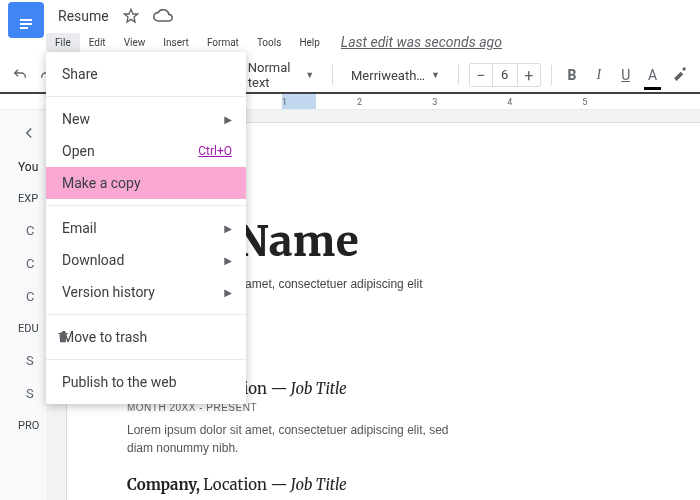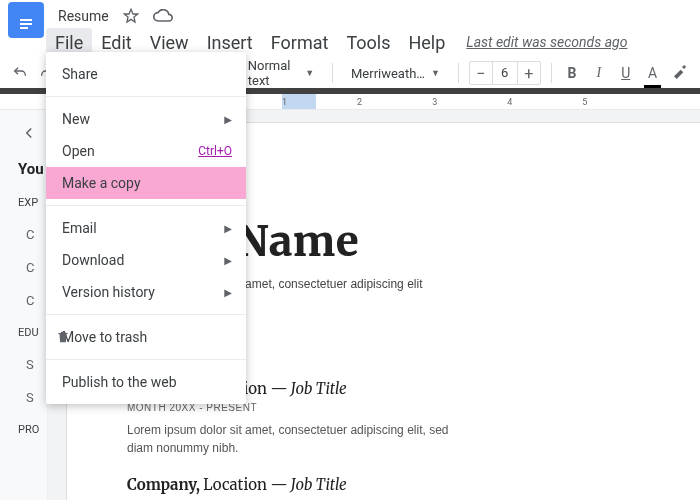--- a/index.html
+++ b/index.html
@@ -4,43 +4,43 @@
 <style>
 * { margin: 0; padding: 0; box-sizing: border-box; }
 body { font-family: "Google Sans", Roboto, Arial, sans-serif; font-size: 13px; color: #3c4043; overflow: hidden; width: 700px; height: 500px; background: #fff; position: relative; }
 .topbar { display: flex; align-items: center; height: 28px; padding: 4px 0 0 8px; gap: 8px; }
 .docs-icon { width: 36px; height: 36px; background: #4285f4; border-radius: 4px; display: flex; align-items: center; justify-content: center; color: #fff; margin-top: 8px; }
 .title-block { display: flex; flex-direction: column; gap: 0; }
 .title-row { display: flex; align-items: center; gap: 14px; padding-left: 6px; }
 .doc-title { font-size: 14px; color: #3c4043; }
 .star-icon, .cloud-icon { color: #5f6368; }
 .menubar { display: flex; align-items: center; gap: 0; padding-left: 46px; height: 24px; margin-top: 2px; }
-.menu-item { padding: 4px 9px; font-size: 18px; color: #3c4043; cursor: pointer; border-radius: 3px; }
+.menu-item { padding: 4px 9px; font-size: 10px; color: #3c4043; cursor: pointer; border-radius: 3px; }
 .menu-item.active { background: #e8eaed; }
 .last-edit { color: #5f6368; text-decoration: underline; margin-left: 12px; font-size: 14px; cursor: pointer; font-style: italic; }
-.toolbar { display: flex; align-items: center; height: 36px; border-bottom: 6px solid #404040; padding: 0 10px; gap: 6px; margin-top: 4px; background: #fff; }
+.toolbar { display: flex; align-items: center; height: 36px; border-bottom: 2px solid #404040; padding: 0 10px; gap: 6px; margin-top: 4px; background: #fff; }
 .tb-btn { display: flex; align-items: center; justify-content: center; width: 26px; height: 26px; color: #5f6368; cursor: pointer; }
 .tb-sep { width: 1px; height: 20px; background: #dadce0; margin: 0 4px; }
 .styledrop, .fontdrop { display: flex; align-items: center; gap: 6px; font-size: 13px; color: #3c4043; padding: 0 8px; height: 26px; cursor: pointer; }
 .chev { font-size: 9px; color: #5f6368; }
 .sizebox { display: flex; align-items: center; border: 1px solid #dadce0; border-radius: 2px; height: 24px; }
 .sizebox .pm { width: 22px; text-align: center; color: #5f6368; font-size: 16px; cursor: pointer; }
 .sizebox .val { width: 26px; text-align: center; font-size: 13px; border-left: 1px solid #dadce0; border-right: 1px solid #dadce0; line-height: 22px; }
 .bold { font-weight: 700; font-size: 14px; }
 .italic { font-style: italic; font-family: Georgia, serif; font-size: 14px; }
 .underline { text-decoration: underline; font-size: 14px; }
 .textcolor { position: relative; font-size: 14px; }
 .textcolor::after { content: ""; position: absolute; left: 2px; right: 2px; bottom: -2px; height: 3px; background: #000; }
 .ruler { height: 16px; background: #fff; display: flex; align-items: center; font-size: 9px; color: #666; padding-left: 282px; gap: 70px; border-bottom: 1px solid #e8eaed; position: relative; }
 .ruler::before { content: ""; position: absolute; left: 282px; top: 0; bottom: 0; width: 34px; background: #c2d7f0; }
 .body-area { display: flex; height: calc(500px - 28px - 24px - 36px - 16px - 6px); }
 .outline-pane { width: 48px; background: #f8f9fa; padding-top: 14px; display: flex; flex-direction: column; align-items: flex-start; gap: 18px; color: #3c4043; padding-left: 18px; font-size: 14px; position: relative; border-right: 1px solid #edeff1; }
 .outline-back { color: #5f6368; align-self: flex-start; padding-left: 2px; }
 .outline-item { font-size: 11px; white-space: nowrap; }
-.outline-item.h1 { font-weight: 700; color: #202124; font-size: 15px; }
+.outline-item.h1 { font-weight: 400; color: #202124; font-size: 12px; }
 .outline-sub { padding-left: 8px; font-size: 13px; color: #5f6368; }
 .doc-surface { flex: 1; background: #f1f3f4; padding: 12px 0 0 18px; overflow: hidden; }
 .page { background: #fff; border: 1px solid #dadce0; width: 640px; min-height: 460px; padding: 64px 0 0 60px; font-family: Merriweather, Georgia, serif; color: #222; }
 .cursor-bar { width: 1px; height: 18px; background: #000; margin-bottom: 10px; }
 .name { font-size: 42px; font-weight: 800; letter-spacing: 0.5px; }
 .lorem { font-size: 12px; color: #444; margin-top: 10px; font-family: Arial, sans-serif; }
 .sect-title { color: #3b78c4; letter-spacing: 1px; font-weight: 700; font-size: 12px; margin-top: 60px; font-family: Arial, sans-serif; }
 .company-line { margin-top: 14px; font-size: 15px; }
 .company-line .comp { font-weight: 700; }
 .company-line .jt { font-style: italic; }

